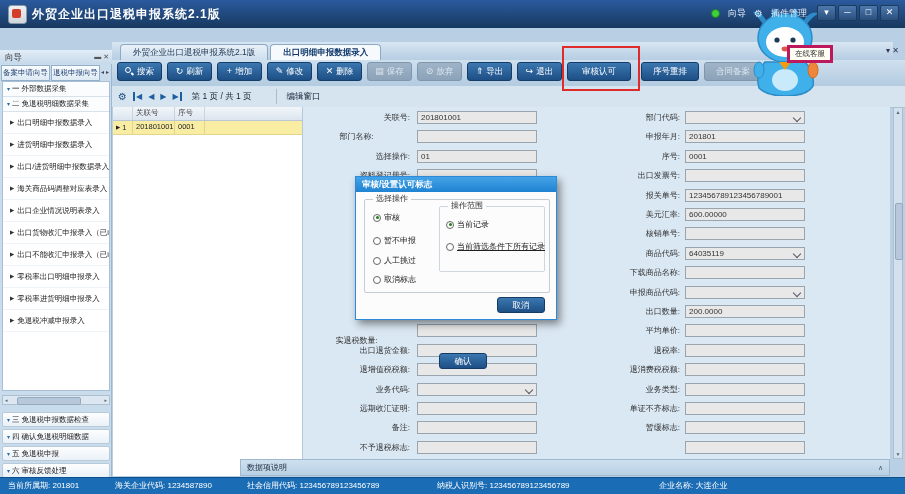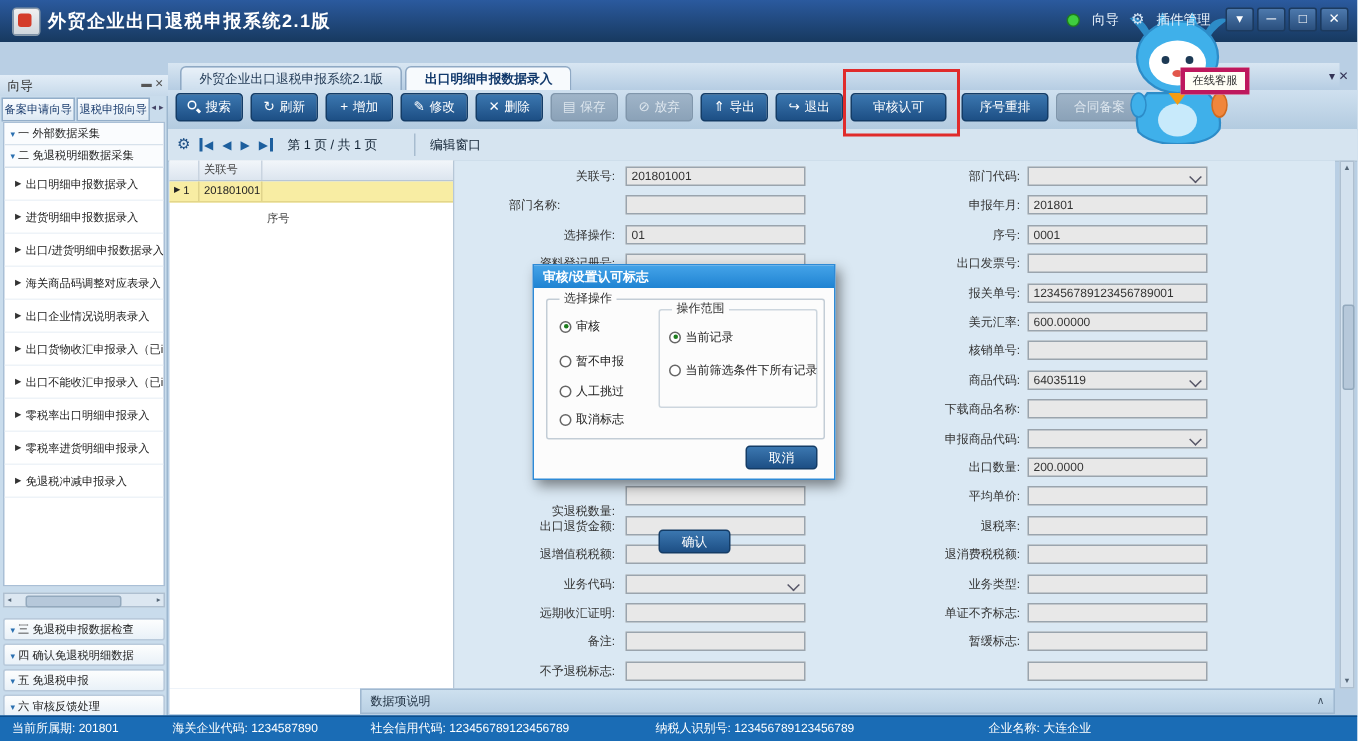--- a/index.html
+++ b/index.html
@@ -67,21 +67,21 @@
   .navico.last{border-right:2px solid #1d5f9e;padding-right:1px;}
   .pagetext{margin-left:10px;color:#123;}
   .vdiv{width:1px;height:15px;background:#a7bccf;margin:0 10px 0 24px;}
   .caption{color:#123;}
   
   .gridpanel{position:absolute;left:113px;top:107px;width:190px;height:352px;background:#fff;border-right:1px solid #b6c7d7;box-sizing:border-box;}
   .ghead{display:flex;height:13px;background:linear-gradient(180deg,#f2f6fa,#dce5ef);border-bottom:1px solid #b8c6d6;}
   .ghead div{font-size:7.5px;color:#444;line-height:12px;padding-left:3px;border-right:1px solid #c9d4e0;box-sizing:border-box;}
   .grow{display:flex;height:13px;background:#f8eda3;border-bottom:1px solid #e3d68a;}
   .grow div{font-size:7.5px;color:#222;line-height:12px;padding-left:3px;border-right:1px solid #e0d48c;box-sizing:border-box;white-space:nowrap;overflow:hidden;}
-  .gut{width:20px;} .c1{width:42px;} .c2{width:30px;margin-top:33px;}
+  .gut{width:20px;} .c1{width:42px;} .c2{width:30px;}
   .gut .mk{font-size:5.5px;margin-right:2px;vertical-align:1px;}
   
   .formpanel{position:absolute;left:303px;top:107px;width:587px;height:352px;background:#dae8f3;overflow:hidden;z-index:1;}
   .flabel{position:absolute;font-size:8px;color:#333;text-align:right;white-space:nowrap;line-height:14px;}
   .finput{position:absolute;width:120px;height:13px;background:#e8e8e8;border:1px solid #9aa4ad;box-sizing:border-box;}
   .fval{font-size:8px;color:#333;line-height:11px;padding-left:3px;display:block;white-space:nowrap;overflow:hidden;}
   .chev{position:absolute;right:4px;top:3px;width:5px;height:5px;border-right:1.2px solid #556;border-bottom:1.2px solid #556;transform:rotate(45deg);}
   .vscroll{position:absolute;left:893px;top:107px;width:10px;height:352px;background:#d3e1ee;border:1px solid #aebfd0;box-sizing:border-box;}
   .vscroll .ar{position:absolute;left:0;width:8px;text-align:center;font-size:5px;color:#567;}
   .vscroll .thumb{position:absolute;left:1px;top:95px;width:6px;height:55px;background:#b6c8da;border:1px solid #93a9bd;border-radius:2px;}
@@ -262,21 +262,21 @@
         <span class="fval"></span>
       </div>
       <div class="flabel" style="top: 42.8px; left: 0px; width: 107px;">选择操作:</div>
       <div class="finput" style="top: 42.8px; left: 114px;">
         <span class="fval">01</span>
       </div>
       <div class="flabel" style="top: 62.2px; left: 0px; width: 107px;">资料登记册号:</div>
       <div class="finput" style="top: 62.2px; left: 114px;">
         <span class="fval"></span>
       </div>
-      <div class="flabel" style="top: 227px; left: 0px; width: 107px;">实退税数量:</div>
+      <div class="flabel" style="top: 227px; left: 0px; width: 107px; text-align: center;">实退税数量:</div>
       <div class="finput" style="top: 217.4px; left: 114px;">
         <span class="fval"></span>
       </div>
       <div class="flabel" style="top: 236.8px; left: 0px; width: 107px;">出口退货金额:</div>
       <div class="finput" style="top: 236.8px; left: 114px;">
         <span class="fval"></span>
       </div>
       <div class="flabel" style="top: 256.2px; left: 0px; width: 107px;">退增值税税额:</div>
       <div class="finput" style="top: 256.2px; left: 114px;">
         <span class="fval"></span>
@@ -398,21 +398,21 @@
   <div class="dialog">
     <div class="dlg-title">审核/设置认可标志</div>
     <div class="gbox" id="opbox" style="left:8px;top:22px;width:184px;height:92px;">
       <span class="legend">选择操作</span>
       <div class="gbox" id="scopebox" style="left:74px;top:6px;width:104px;height:64px;border-color:#cdd6de;">
         <span class="legend">操作范围</span>
       <label class="radio-row" style="left: 6px; top: 12px;">
             <span class="radio on"></span>
             <span>当前记录</span>
           </label>
-          <label class="radio-row" style="left: 6px; top: 34px;">
+          <label class="radio-row" style="left: 6px; top: 34px; text-decoration: underline;">
             <span class="radio"></span>
             <span>当前筛选条件下所有记录</span>
           </label>
         </div>
     <label class="radio-row" style="left: 8px; top: 12px;">
           <span class="radio on"></span>
           <span>审核</span>
         </label>
         <label class="radio-row" style="left: 8px; top: 35px;">
           <span class="radio"></span>

